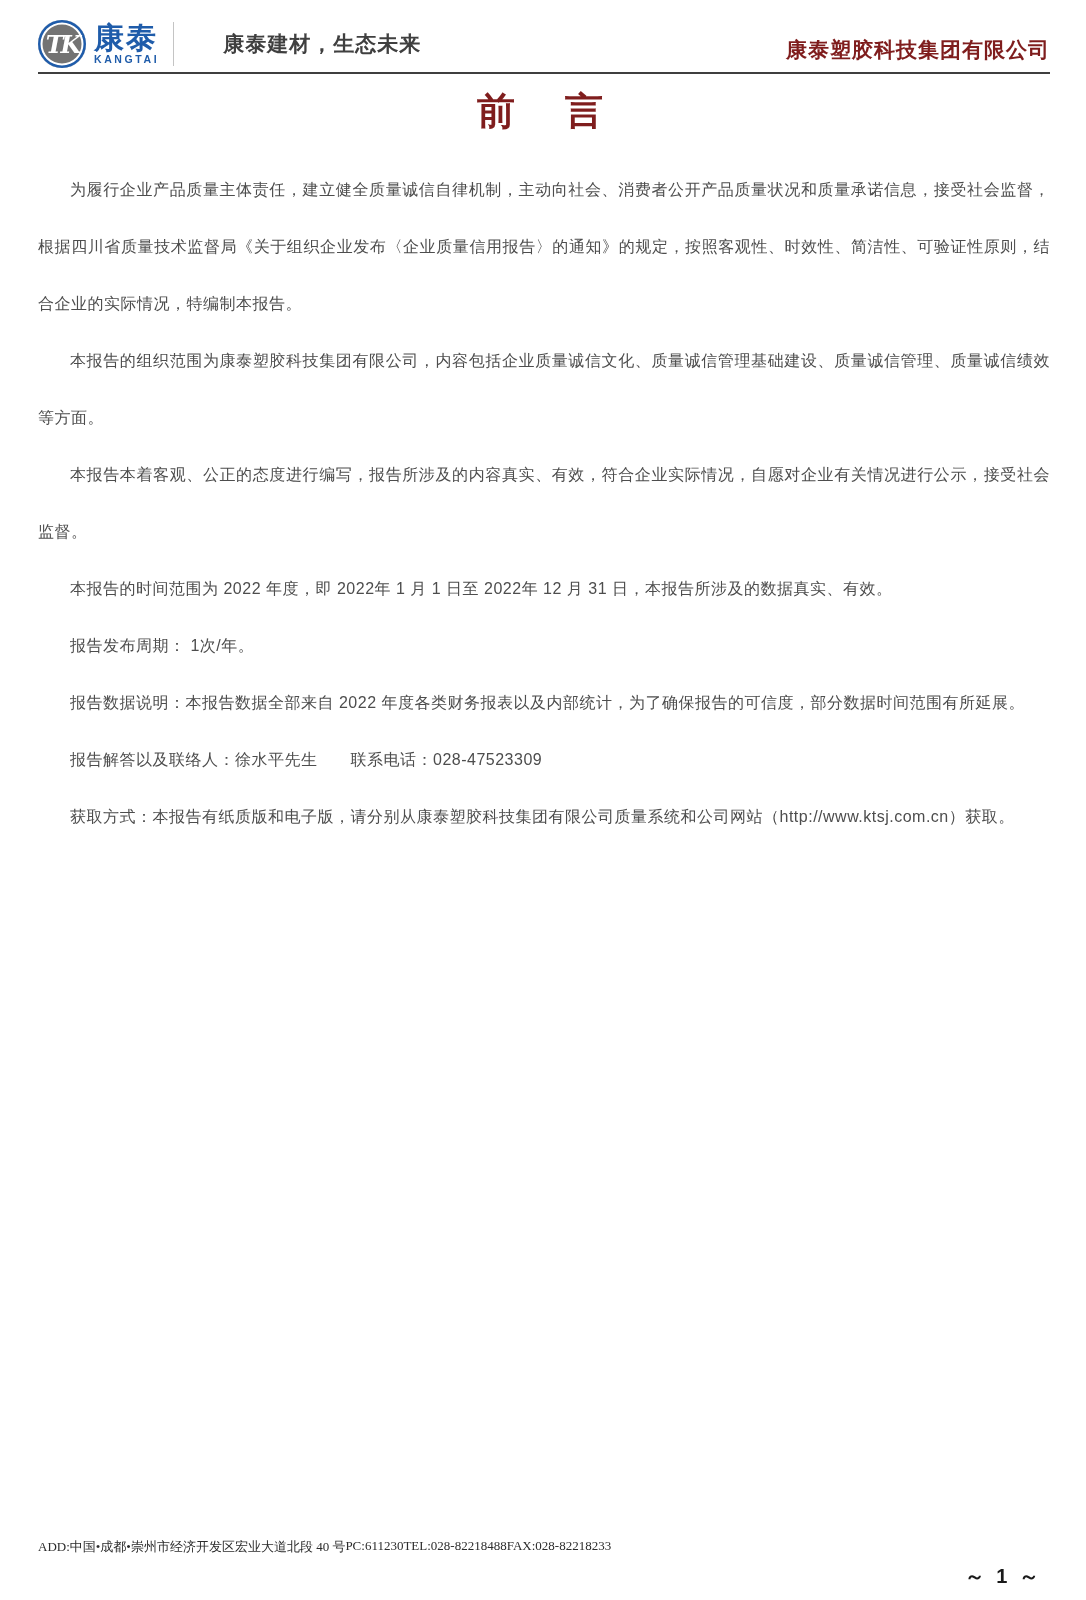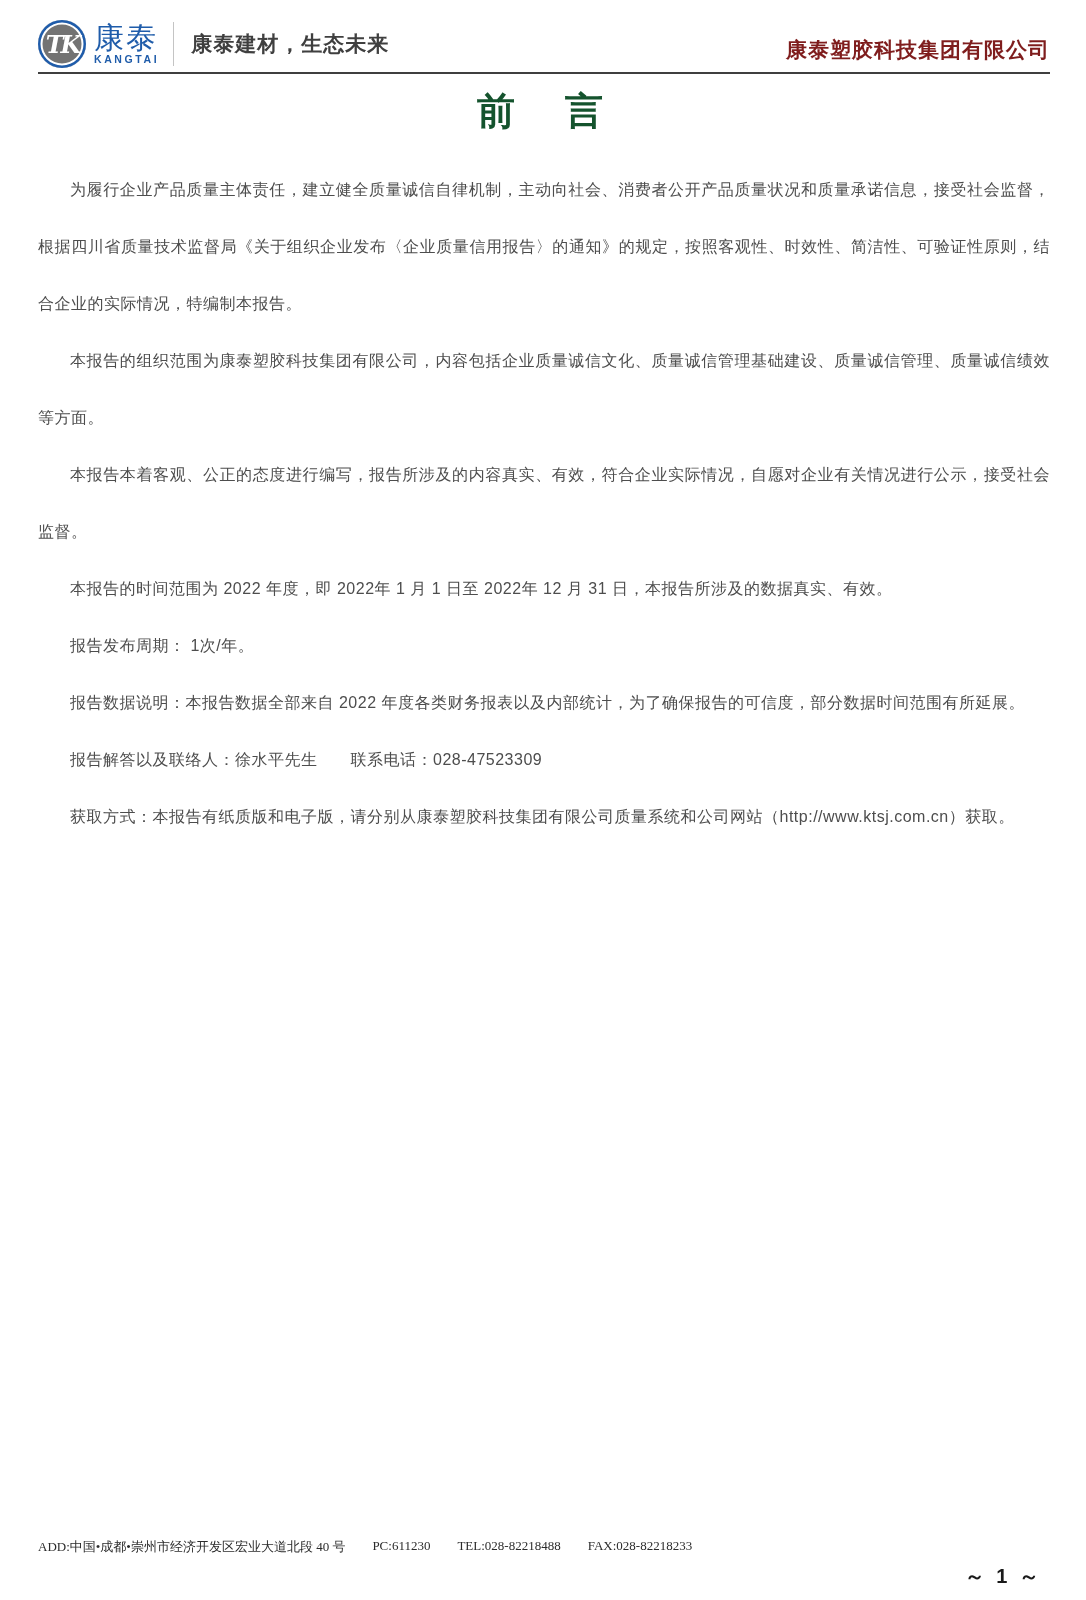--- a/index.html
+++ b/index.html
@@ -37,51 +37,51 @@
     font-weight: bold;
     font-size: 24px;
     letter-spacing: -3px;
     flex: 0 0 auto;
   }
   .logo-names {
     display: flex; flex-direction: column;
     margin-left: 8px;
     color: #1f5caa;
   }
-  .name-cn { font-size: 30px; font-weight: 400; line-height: 1; letter-spacing: 2px; }
+  .name-cn { font-size: 30px; font-weight: 700; line-height: 1; letter-spacing: 2px; }
   .name-en { font-size: 10.5px; font-weight: 700; letter-spacing: 2.6px; margin-top: 0; }
   .brand-divider {
     width: 1px; height: 44px;
     background: #c4c4c4;
     margin: 0 17px 0 14px;
     align-self: center;
   }
   .slogan {
     font-size: 21px; font-weight: 700; color: #3f3f3f;
-    align-self: center; letter-spacing: 1px;
+    align-self: center; letter-spacing: 1px; margin-left: 32px;
   }
   .company-name {
     font-size: 21px; font-weight: 700; color: #7f1d1d;
     padding-bottom: 4px; letter-spacing: 1px;
   }
   .header-rule {
     position: absolute;
     top: 72px; left: 38px; right: 36px;
     border-top: 2px solid #3f3f3f;
   }
 
   
   .doc-title {
     position: absolute;
     top: 86px; left: 0; right: 0;
     margin: 0;
     text-align: center;
     font-size: 38px;
     font-weight: 600;
-    color: #14532d;
+    color: #7f1d1d;
     letter-spacing: 6px;
   }
 
   
   .body-text {
     position: absolute;
     top: 161px; left: 38px; right: 36px;
   }
   .para {
     margin: 0;
@@ -91,21 +91,20 @@
     text-align: justify;
     text-indent: 2em;
     letter-spacing: 0.5px;
   }
 
   
   .footer-info {
     position: absolute;
     left: 38px; bottom: 44px;
     display: flex;
-    gap: 27px;
     font-family: "Liberation Serif", "DejaVu Serif", serif;
     font-size: 13px;
     color: #2b2b2b;
     white-space: nowrap;
   }
   .page-number {
     position: absolute;
     right: 44px; bottom: 10px;
     font-size: 20px;
     font-weight: 600;

